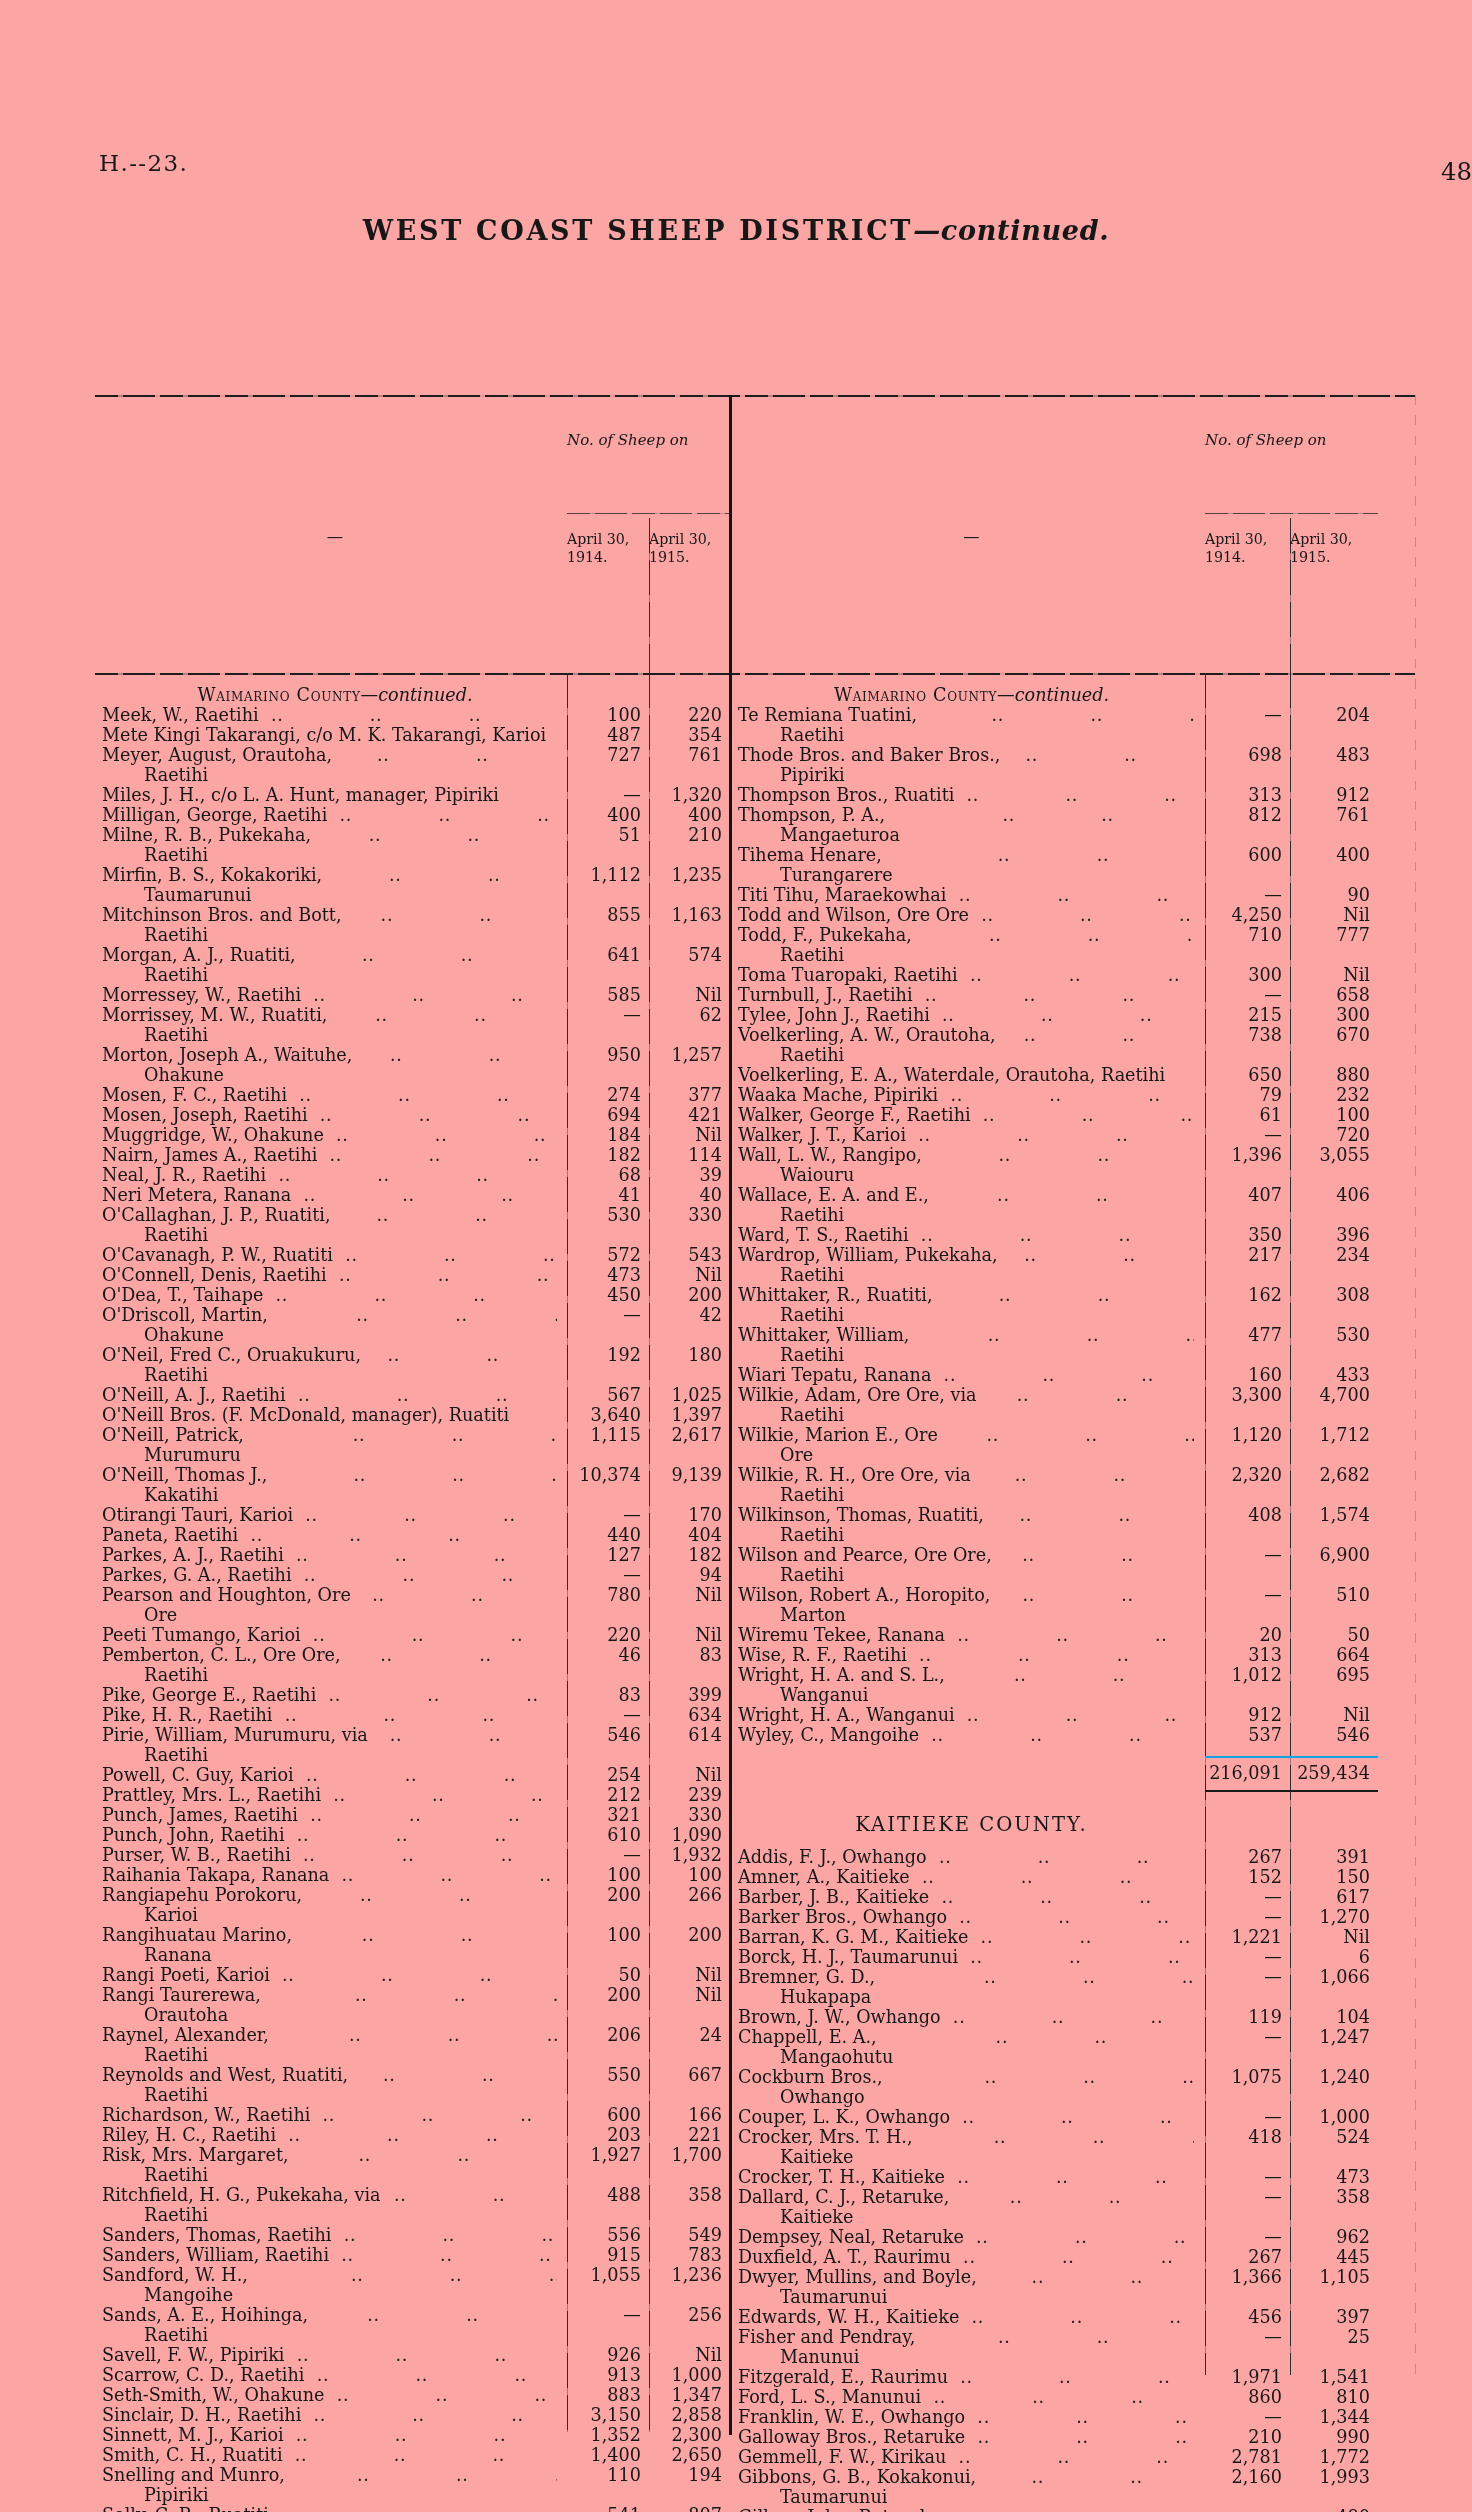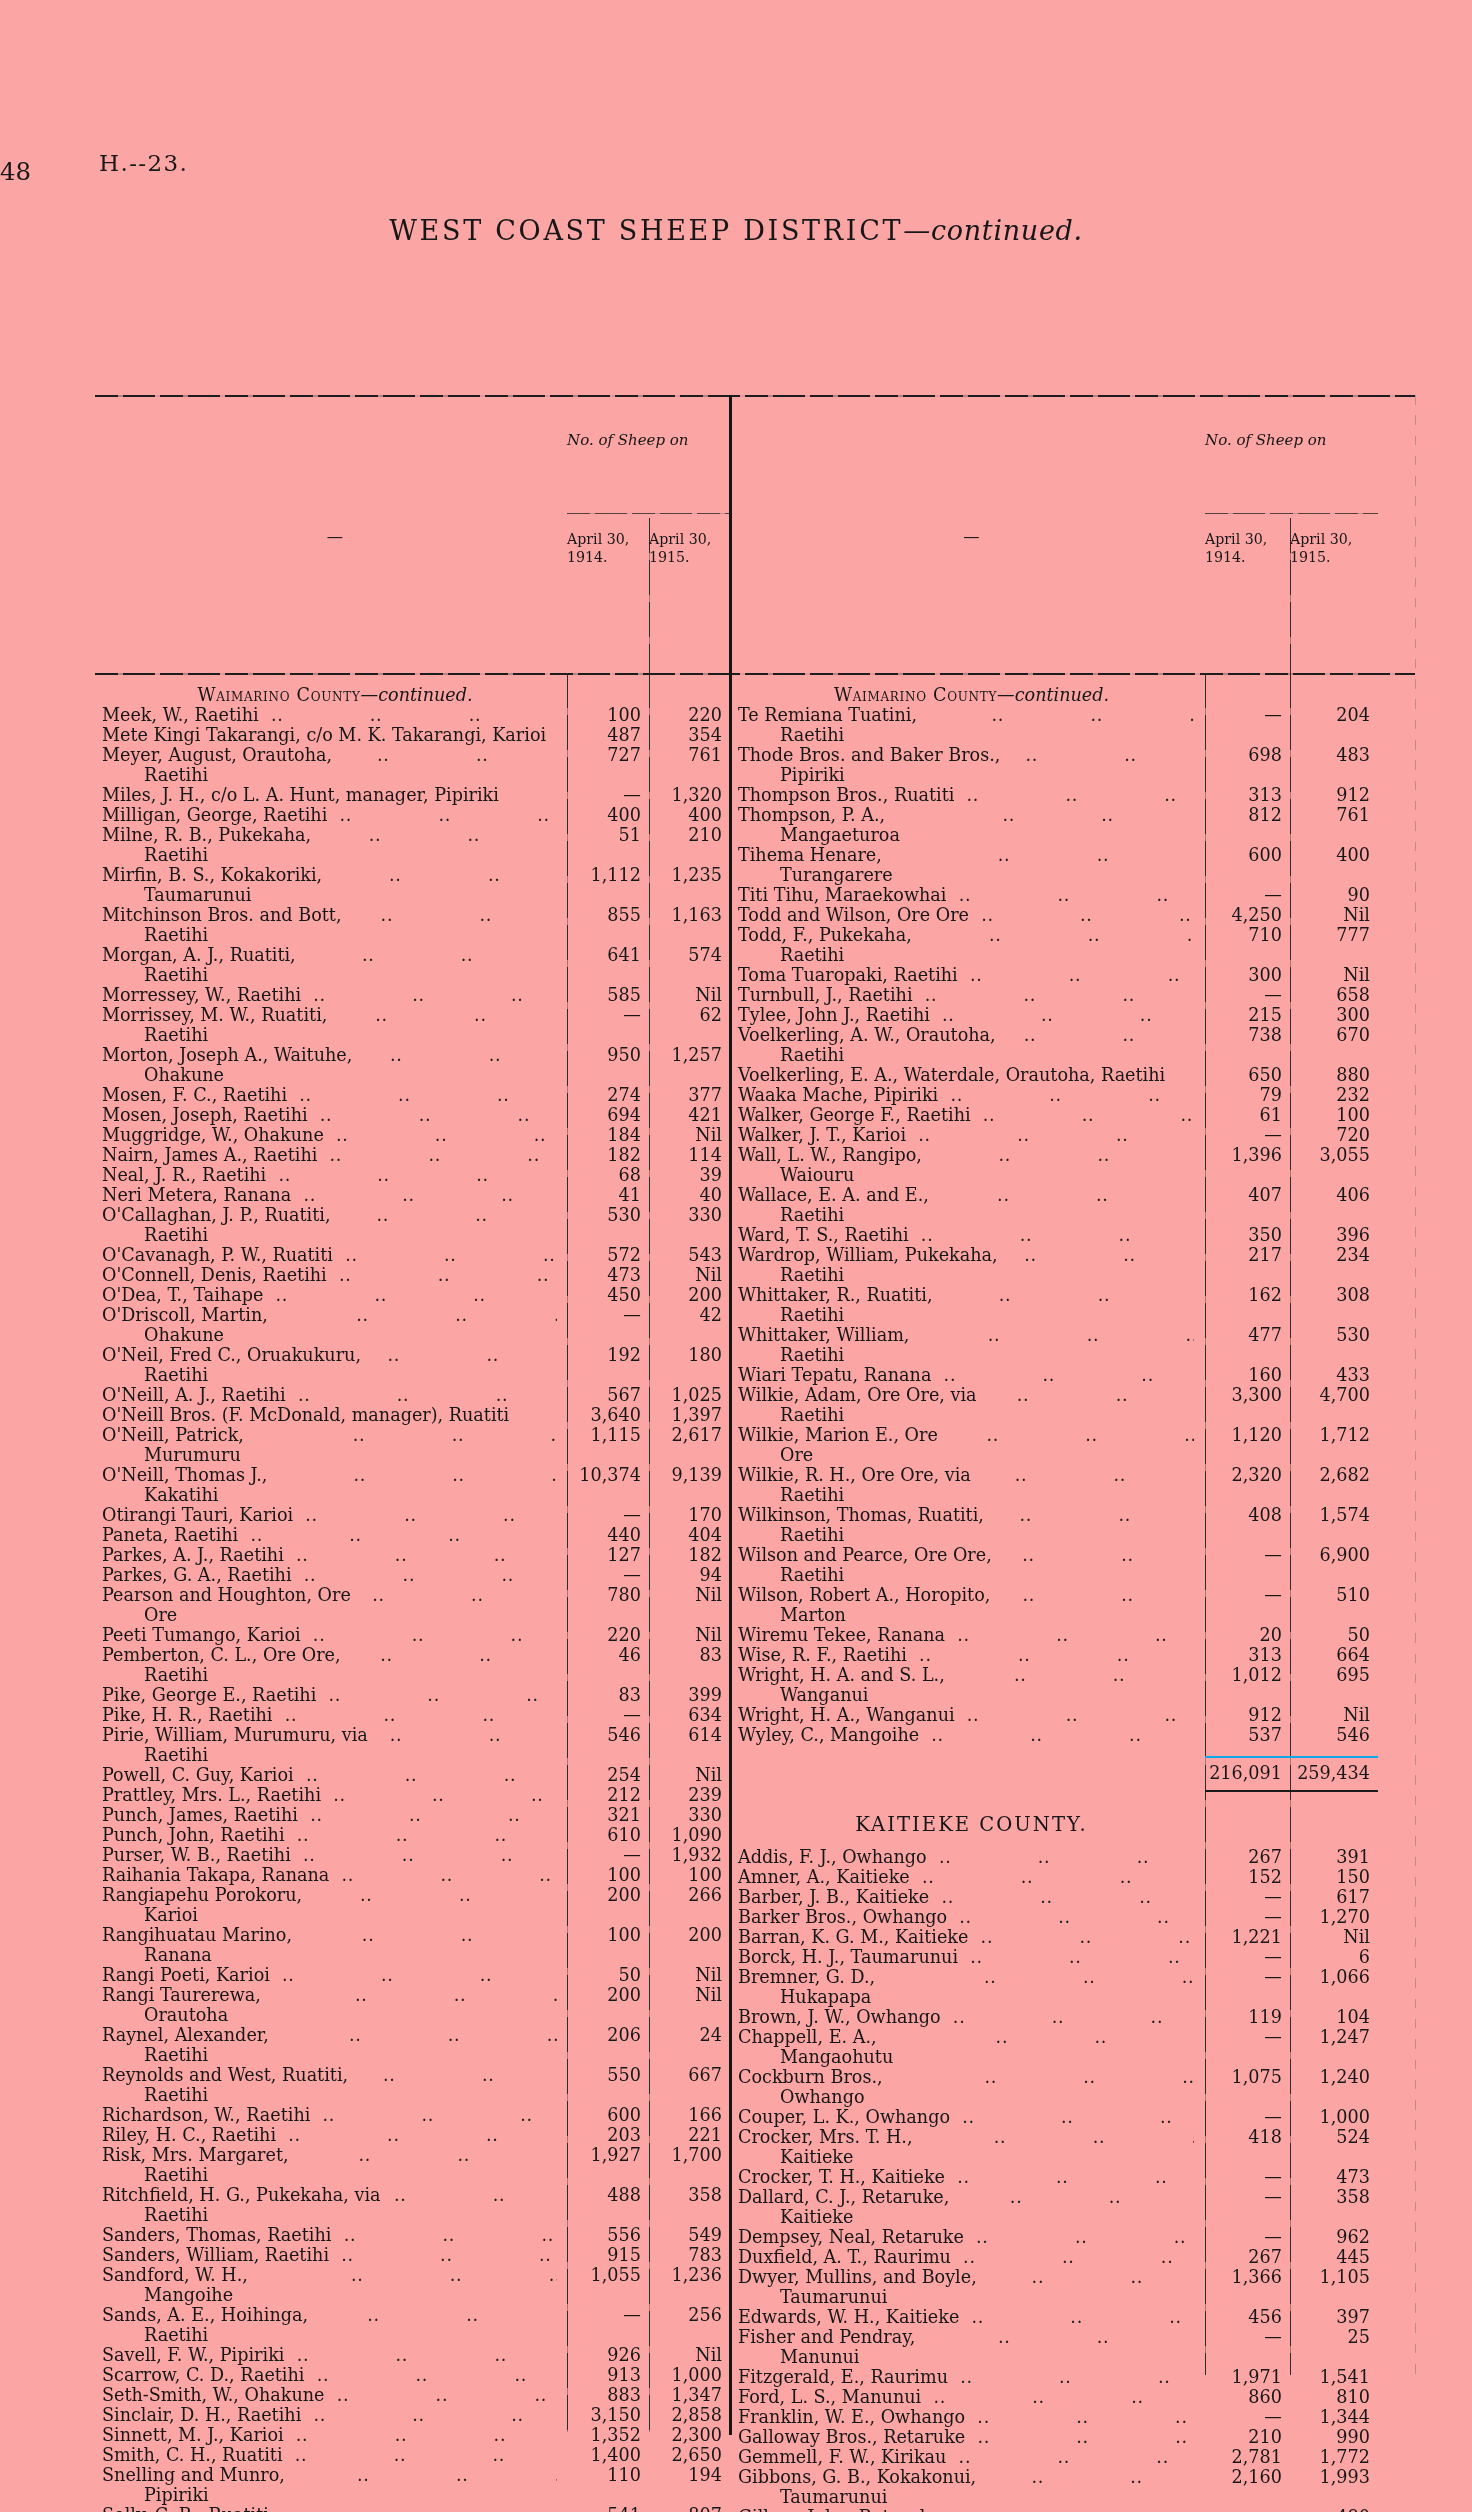--- a/index.html
+++ b/index.html
@@ -7,22 +7,22 @@
     position:relative;
     width:1472px;height:2512px;
     margin:0 auto;
     background:#fca5a5;
     color:#171717;
     font-family:"DejaVu Serif","Liberation Serif",serif;
     overflow:hidden;
   }
   
   .docref{position:absolute;left:99px;top:150px;font-size:23px;letter-spacing:1.4px;}
-  .pageno{position:absolute;left:0;top:157px;width:100%;text-align:left;font-size:24.4px;}
-  .title{position:absolute;left:0;top:215px;width:100%;text-align:center;font-size:27px;letter-spacing:2.7px;}
+  .pageno{position:absolute;left:0;top:157px;width:100%;text-align:right;font-size:24.4px;}
+  .title{position:absolute;left:0;top:215px;width:100%;text-align:center;font-size:27px;letter-spacing:2.7px;font-weight:bold;}
   .title .cont{letter-spacing:0.7px;}
   em.cont{font-style:italic;font-variant:normal;letter-spacing:0;}
   
   .hrule{position:absolute;height:2px;
     background:repeating-linear-gradient(90deg,#1d1d1d 0 23px,rgba(29,29,29,.28) 23px 28.4px,#1d1d1d 28.4px 60px,rgba(29,29,29,.1) 60px 65px);}
   .hrule.thin{height:1.4px;opacity:.75;}
   .vline{position:absolute;width:1.4px;
     background:repeating-linear-gradient(180deg,#2b2b2b 0 35px,rgba(43,43,43,.4) 35px 42px);}
   .vline.heavy{width:3.4px;background:#151515;}
   .vline.faint{opacity:.35;background:repeating-linear-gradient(180deg,#555 0 9.5px,transparent 9.5px 20.3px);}

